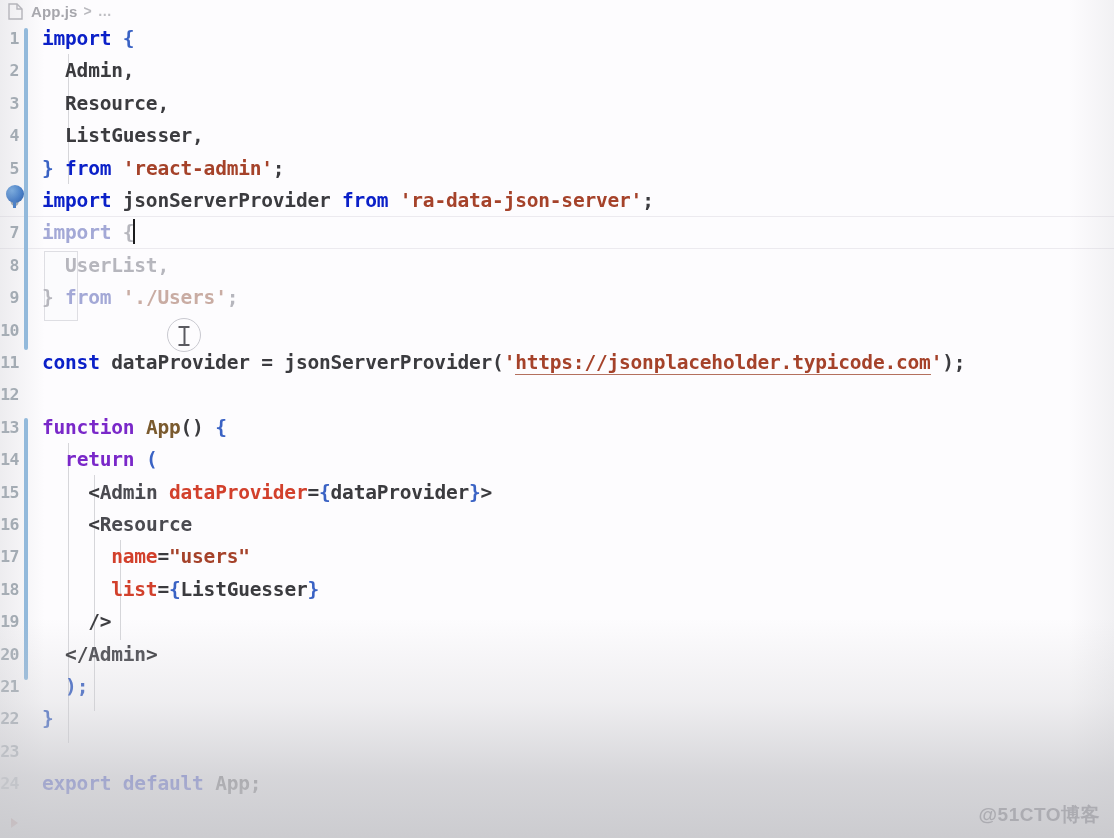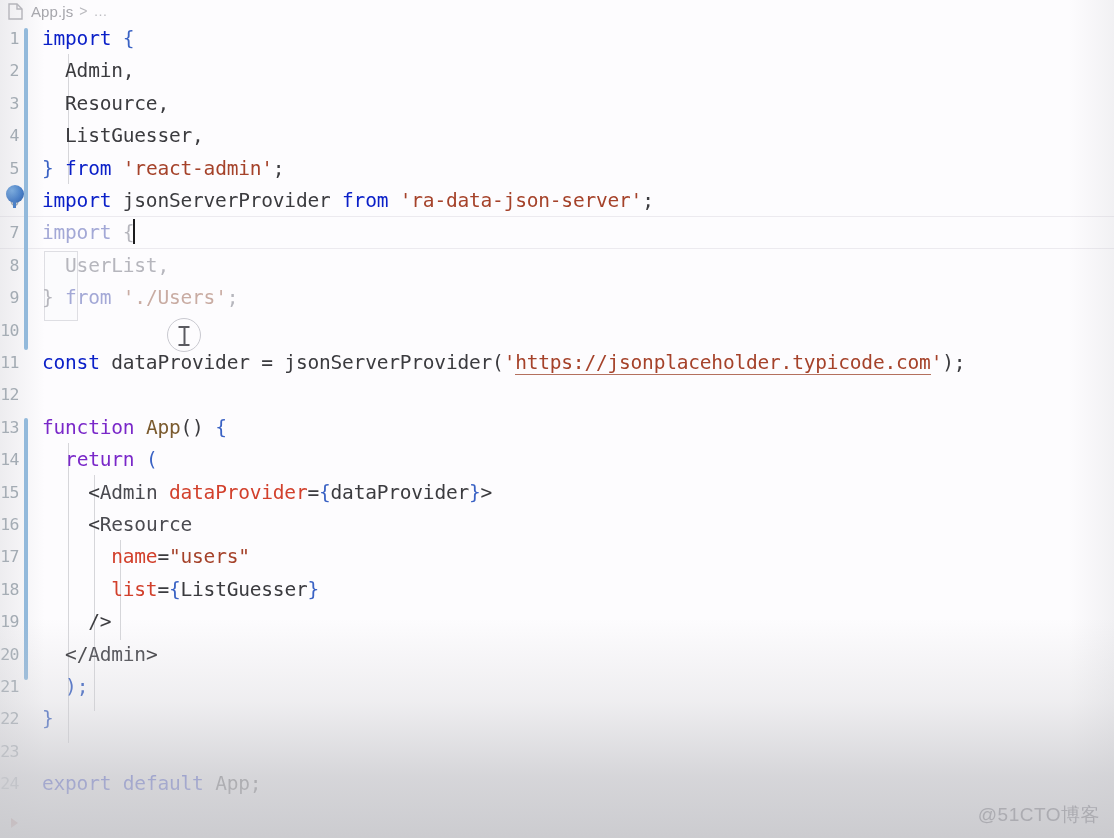--- a/index.html
+++ b/index.html
@@ -14,20 +14,21 @@
     font-family: "DejaVu Sans Mono", "Liberation Mono", monospace;
     -webkit-font-smoothing: antialiased;
   }
 
   #root {
     position: relative;
     width: 1114px;
     height: 838px;
     background: #14532d;
     overflow: hidden;
+    font-weight: bold;
   }
 
   
   .breadcrumb {
     position: absolute;
     left: 0; top: 0;
     height: 22px;
     width: 100%;
     display: flex;
     align-items: center;

